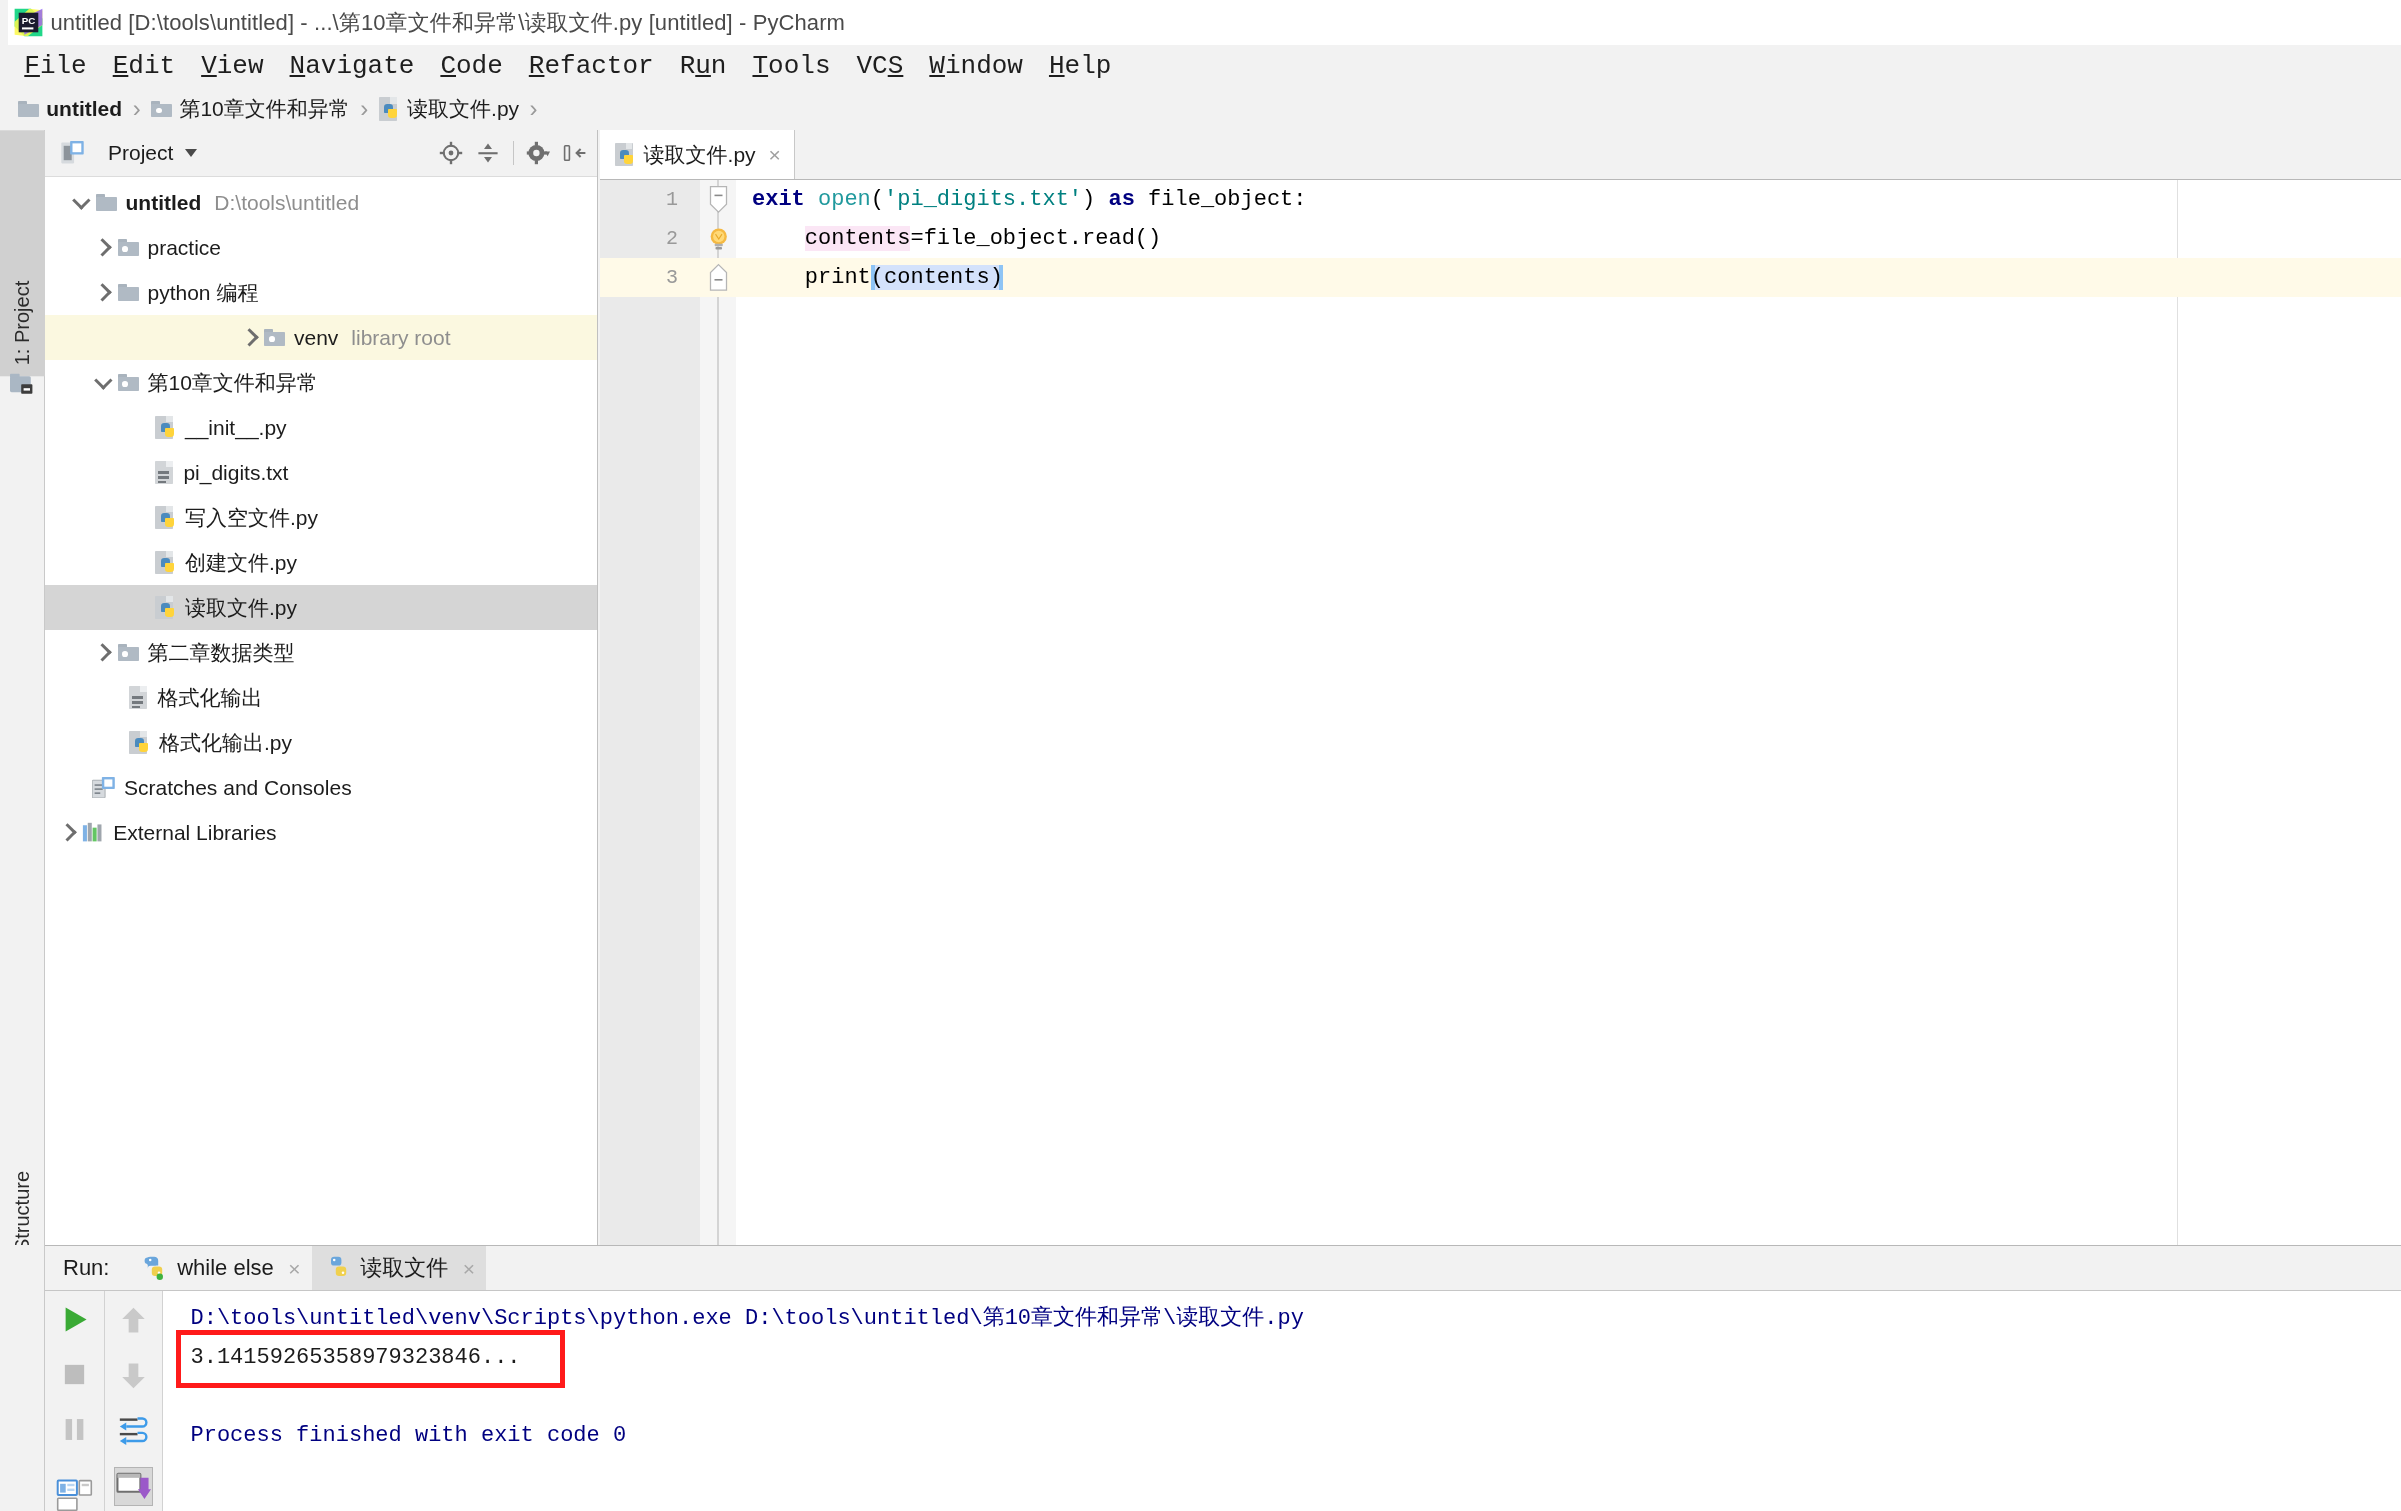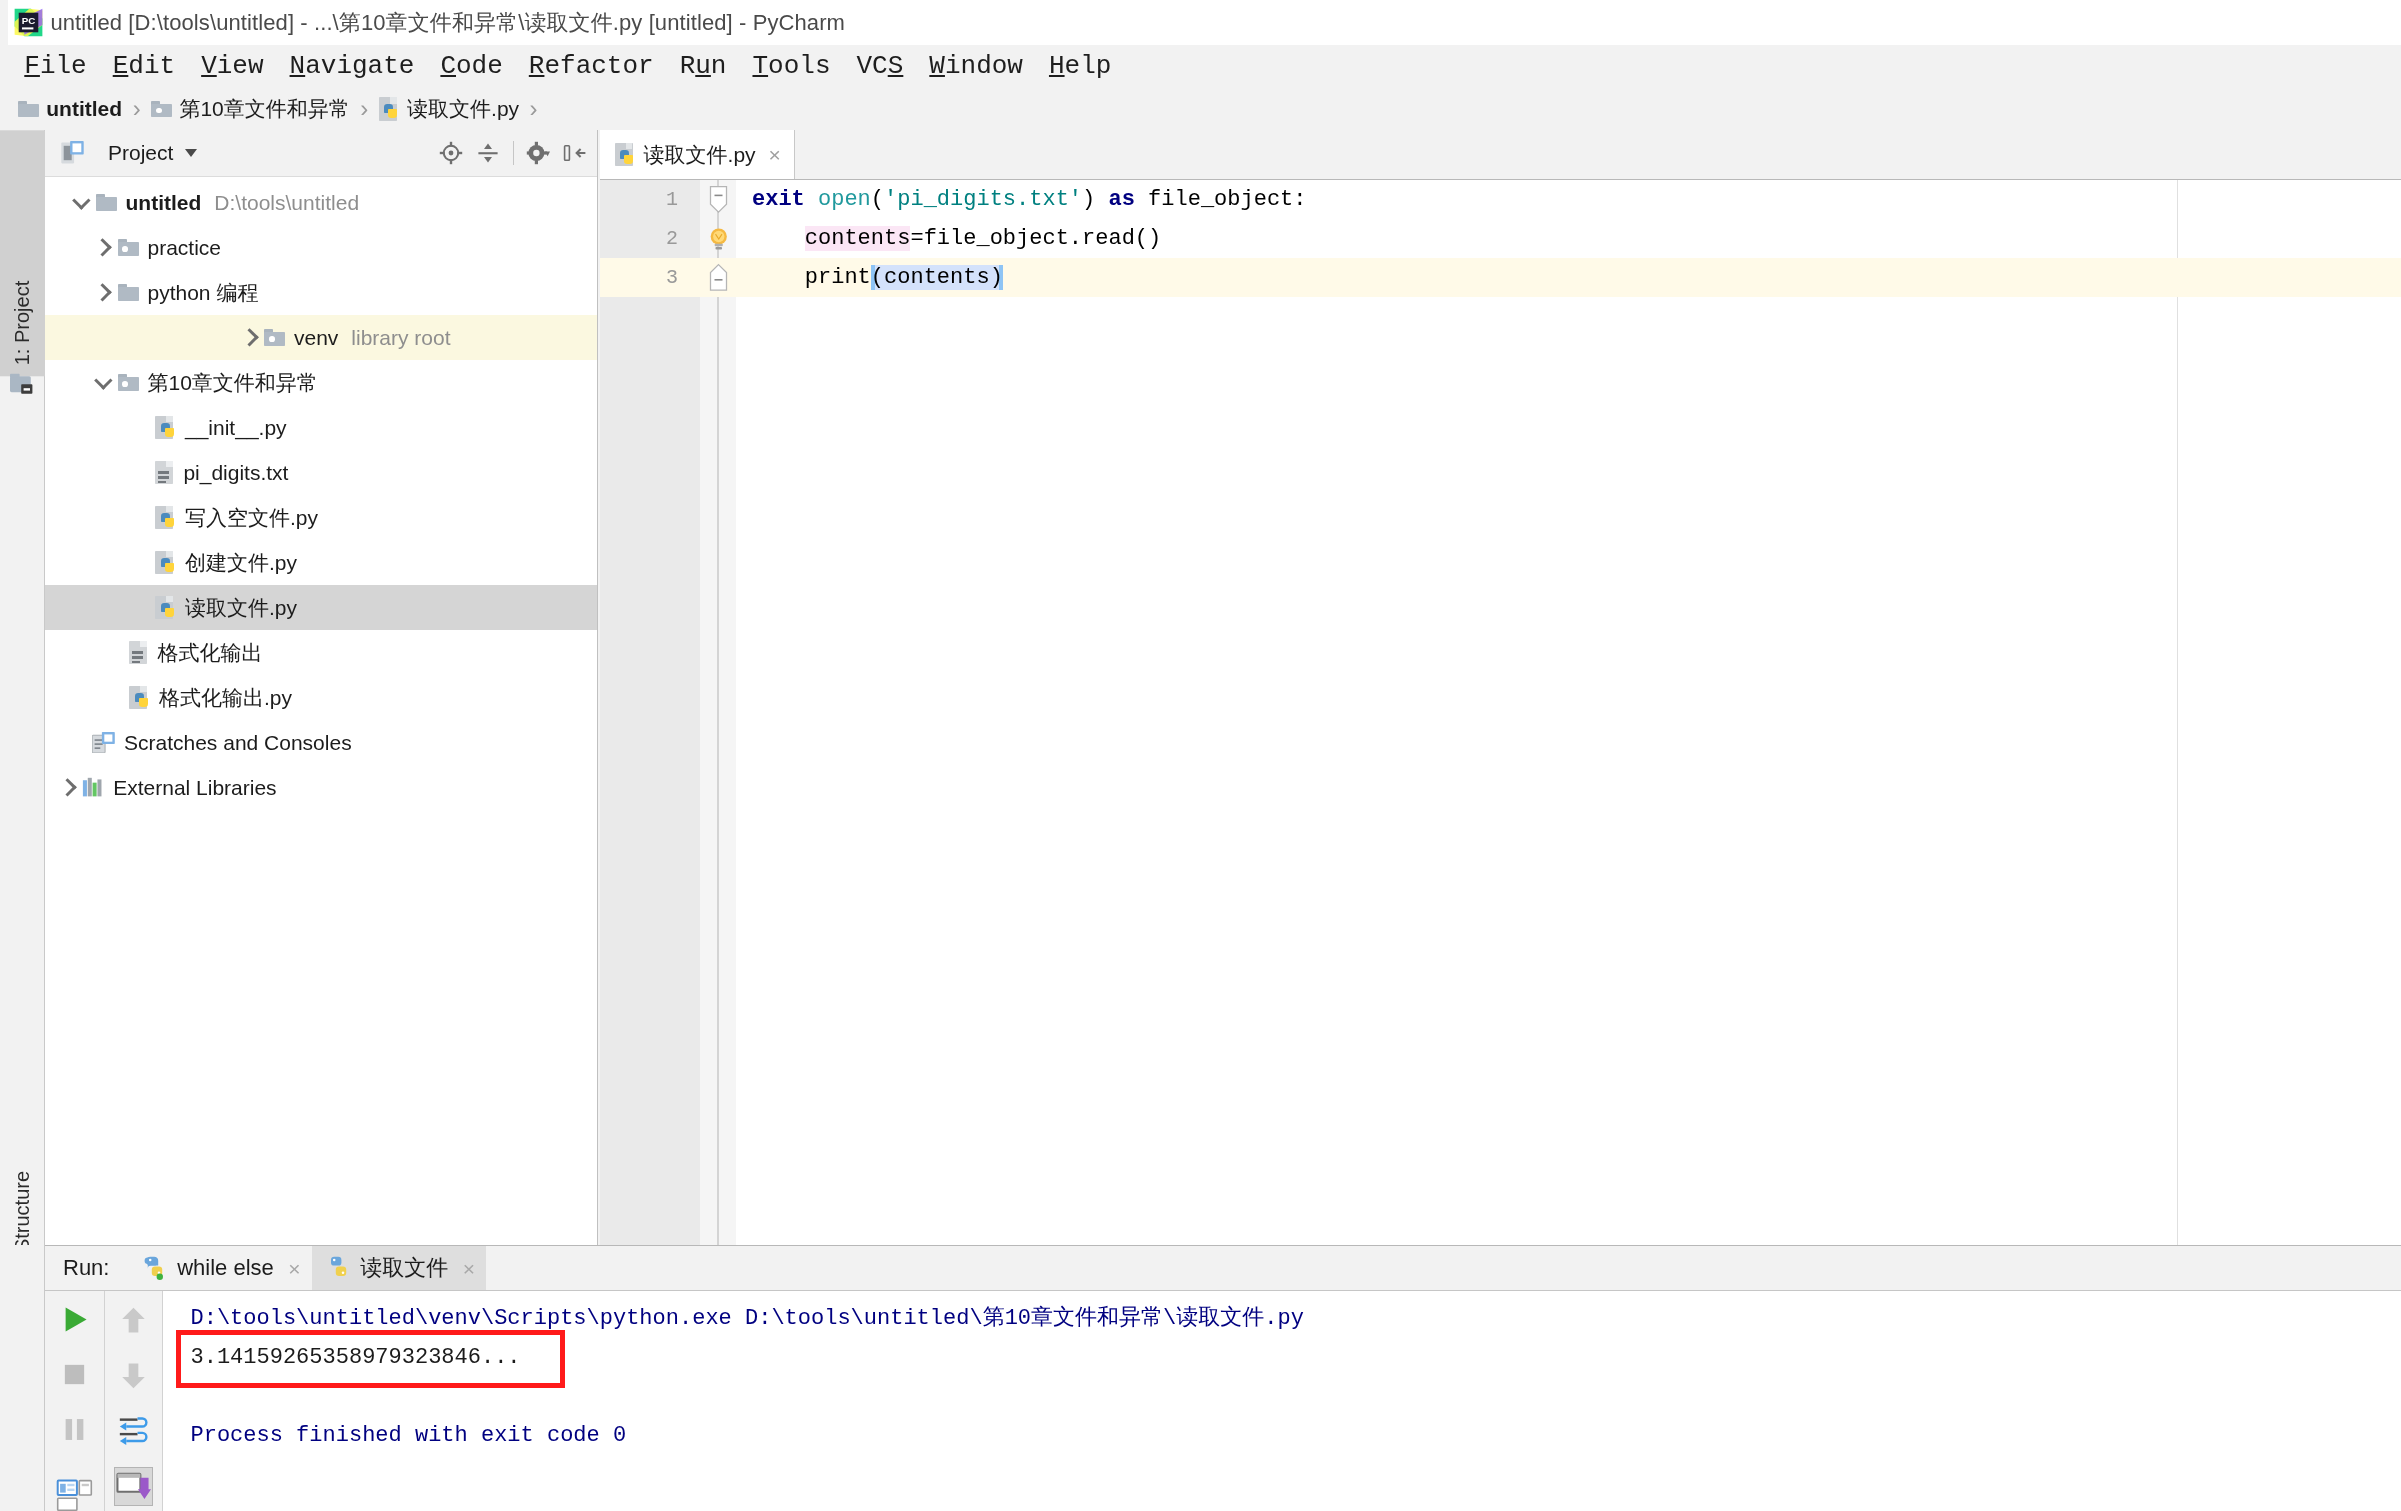--- a/index.html
+++ b/index.html
@@ -535,20 +535,30 @@
       <div class="trow sel" style="padding-left:110px">
         <span class="ico py-ico">
             <span class="page"></span>
             <span class="fold"></span>
             <span class="snake-b"></span>
             <span class="snake-y"></span>
           </span>
         <span class="tlabel">读取文件.py</span>
       </div>
 
+      <div class="trow" style="padding-left:45px">
+        <span class="tarrow">
+            <i class="chev"></i>
+          </span>
+        <span class="ico folder-ico dot">
+            <span class="tab"></span>
+            <span class="body"></span>
+          </span>
+        <span class="tlabel">第二章数据类型</span>
+      </div>
 
       <div class="trow" style="padding-left:84px">
         <span class="ico txt-ico">
             <span class="page"></span>
             <span class="fold"></span>
             <span class="l1"></span>
             <span class="l2"></span>
             <span class="l3"></span>
           </span>
         <span class="tlabel">格式化输出</span>

